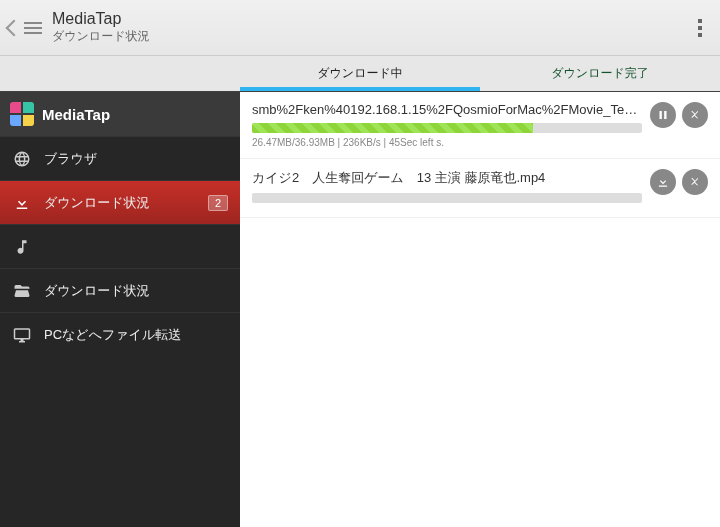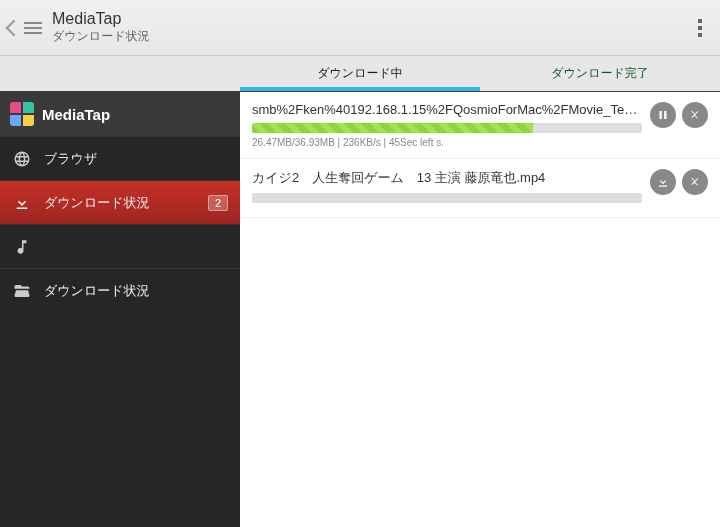--- a/index.html
+++ b/index.html
@@ -114,20 +114,28 @@
 
     <div class="side-item">
       <div class="side-icon">
           <svg viewBox="0 0 24 24">
             <path d="M20 6h-8l-2-2H4a2 2 0 00-2 2v3h20V8a2 2 0 00-2-2zM2 18a2 2 0 002 2h16a2 2 0 002-2l-2-7H4l-2 7z"></path>
           </svg>
         </div>
       <span>ダウンロード状況</span>
     </div>
 
+    <div class="side-item">
+      <div class="side-icon">
+          <svg viewBox="0 0 24 24">
+            <path d="M21 3H3a2 2 0 00-2 2v11a2 2 0 002 2h7v2H8v2h8v-2h-2v-2h7a2 2 0 002-2V5a2 2 0 00-2-2zm0 13H3V5h18v11z"></path>
+          </svg>
+        </div>
+      <span>PCなどへファイル転送</span>
+    </div>
 
 
   </div>
 
   <div class="content">
 
     <div class="dl-item">
       <div class="dl-head">
         <div class="dl-info">
           <div class="dl-name">smb%2Fken%40192.168.1.15%2FQosmioForMac%2FMovie_Test%2Fp</div>

